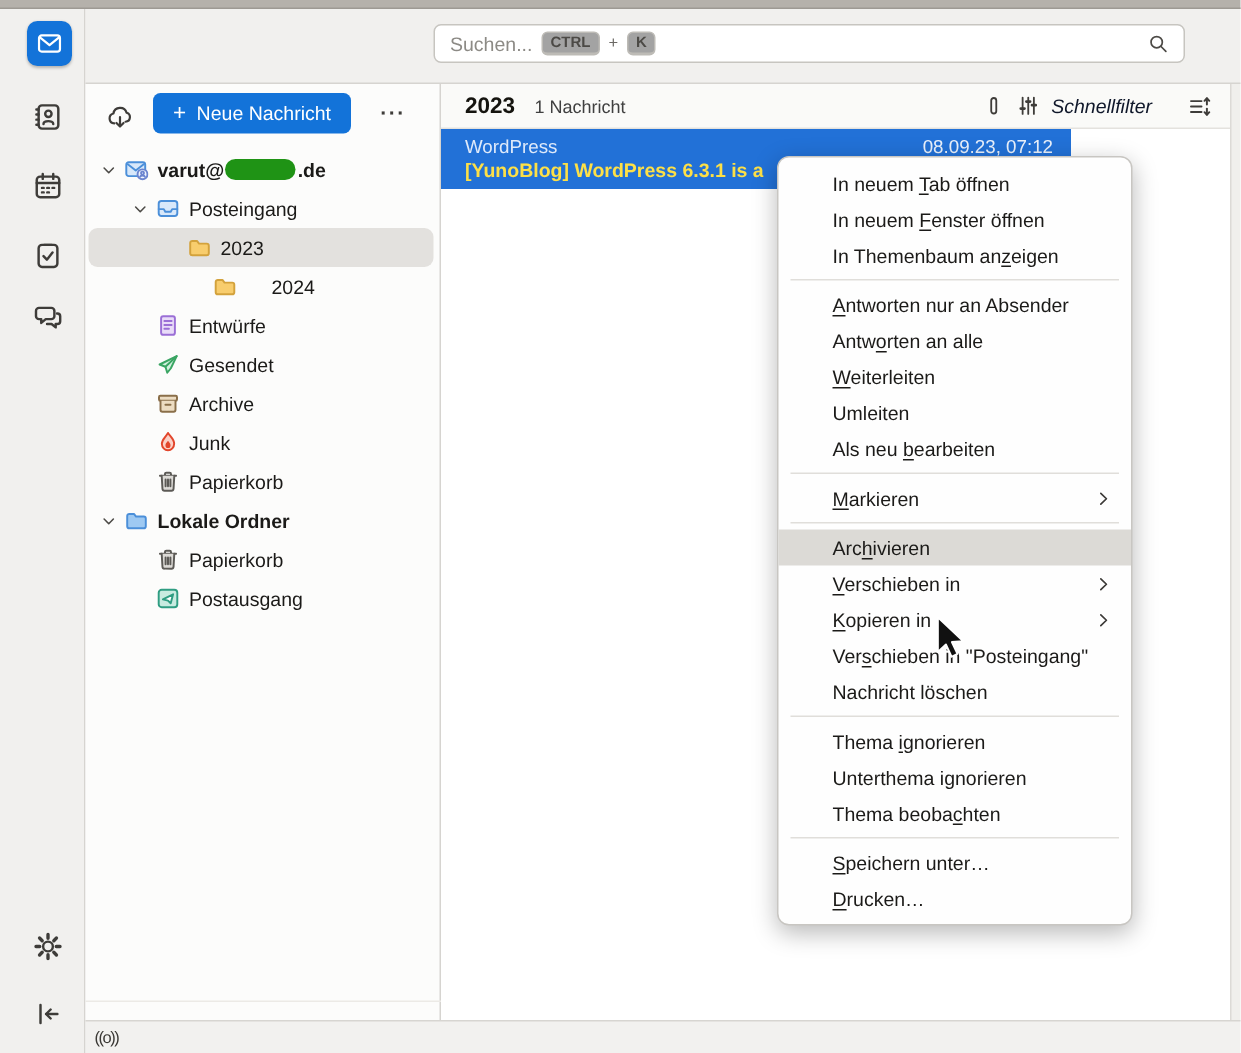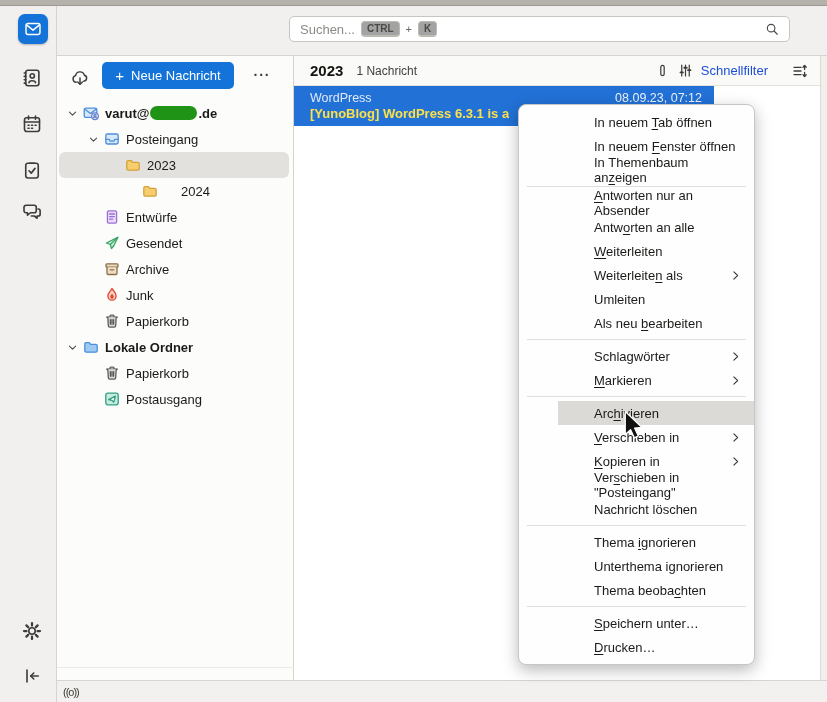--- a/index.html
+++ b/index.html
@@ -44,37 +44,37 @@
 
   .v-divider{position:absolute;left:293px;top:56px;width:1px;height:624px;background:#d6d4d0;}
   .bottom-line{position:absolute;left:57px;top:667px;width:763px;height:1px;background:#eceae6;}
 
   
   .msg-pane{position:absolute;left:294px;top:56px;width:526px;height:624px;background:#ffffff;}
   .list-header{position:absolute;left:0;top:0;width:526px;height:30px;background:#fafaf8;border-bottom:1px solid #e4e2de;box-sizing:border-box;display:flex;align-items:center;}
   .lh-title{font-size:15px;font-weight:bold;color:#15140f;margin-left:16px;}
   .lh-count{font-size:12px;color:#404040;margin-left:13px;}
   .lh-right{margin-left:auto;display:flex;align-items:center;gap:8px;margin-right:12px;color:#3e3c39;}
-  .lh-label{font-size:13px;color:#1d4ed8;}
+  .lh-label{font-size:13px;color:#0f172a;font-style:italic;}
   .lh-display{margin-left:16px;display:flex;}
   .msg-rows{position:absolute;left:0;top:30px;width:526px;}
   .msg-row{position:absolute;left:0;width:420px;height:40px;}
   .msg-row.selected{background:#2271d7;}
   .msg-sender{position:absolute;left:16px;top:5px;font-size:12.5px;color:#dfeafa;}
   .msg-date{position:absolute;right:12px;top:5px;font-size:12.5px;color:#eaf1fb;text-align:right;}
   .msg-subject{position:absolute;left:16px;top:20px;font-size:13px;font-weight:bold;color:#fde047;white-space:nowrap;max-width:500px;overflow:hidden;}
   .msg-star{position:absolute;right:8px;top:21px;display:flex;}
 
   
   .status-bar{position:absolute;left:57px;top:680px;width:770px;height:22px;background:#f2f1ef;border-top:1px solid #d7d5d1;box-sizing:border-box;display:flex;align-items:center;}
   .net-glyph{margin-left:6px;font-size:11px;color:#3b3935;letter-spacing:-1px;}
 
   
   .context-menu{position:absolute;left:518px;top:104px;width:237px;background:#fefefe;border:1px solid #c8c6c2;border-radius:8px;box-shadow:0 5px 16px rgba(0,0,0,.28);padding:5px 0;box-sizing:border-box;z-index:5;}
-  .menu-item{height:24px;display:flex;align-items:center;padding:0 12px 0 36px;font-size:13px;color:#1b1a18;margin-left:39px;}
+  .menu-item{height:24px;display:flex;align-items:center;padding:0 12px 0 36px;font-size:13px;color:#1b1a18;}
   .menu-item.highlighted{background:#dcdad6;}
   .menu-item u{text-decoration-thickness:1px;text-underline-offset:2px;}
   .menu-arrow{margin-left:auto;display:flex;color:#3c3a37;}
   .menu-sep{height:1px;background:#e0deda;margin:4px 8px;}
 
   .cursor{position:absolute;left:622px;top:411px;z-index:9;}
 </style>
 </head>
 <body>
 
@@ -417,42 +417,26 @@
       <div class="menu-item">
         <span><u>A</u>ntworten nur an Absender</span>
       </div>
       <div class="menu-item">
         <span>Antw<u>o</u>rten an alle</span>
       </div>
       <div class="menu-item">
         <span><u>W</u>eiterleiten</span>
       </div>
       <div class="menu-item">
-        <span>Weiterleite<u>n</u> als</span>
-        <span class="menu-arrow">
-          <svg width="13" height="13" viewBox="0 0 16 16" fill="none" stroke="currentColor" stroke-width="1.3" stroke-linecap="round" stroke-linejoin="round">
-            <path d="M6 3.6L10.6 8 6 12.4" stroke-width="1.4"></path>
-          </svg>
-        </span>
-      </div>
-      <div class="menu-item">
         <span>Umleiten</span>
       </div>
       <div class="menu-item">
         <span>Als neu <u>b</u>earbeiten</span>
       </div>
       <div class="menu-sep"></div>
-      <div class="menu-item">
-        <span>Schlagwörter</span>
-        <span class="menu-arrow">
-          <svg width="13" height="13" viewBox="0 0 16 16" fill="none" stroke="currentColor" stroke-width="1.3" stroke-linecap="round" stroke-linejoin="round">
-            <path d="M6 3.6L10.6 8 6 12.4" stroke-width="1.4"></path>
-          </svg>
-        </span>
-      </div>
       <div class="menu-item">
         <span><u>M</u>arkieren</span>
         <span class="menu-arrow">
           <svg width="13" height="13" viewBox="0 0 16 16" fill="none" stroke="currentColor" stroke-width="1.3" stroke-linecap="round" stroke-linejoin="round">
             <path d="M6 3.6L10.6 8 6 12.4" stroke-width="1.4"></path>
           </svg>
         </span>
       </div>
       <div class="menu-sep"></div>
       <div class="menu-item highlighted">

